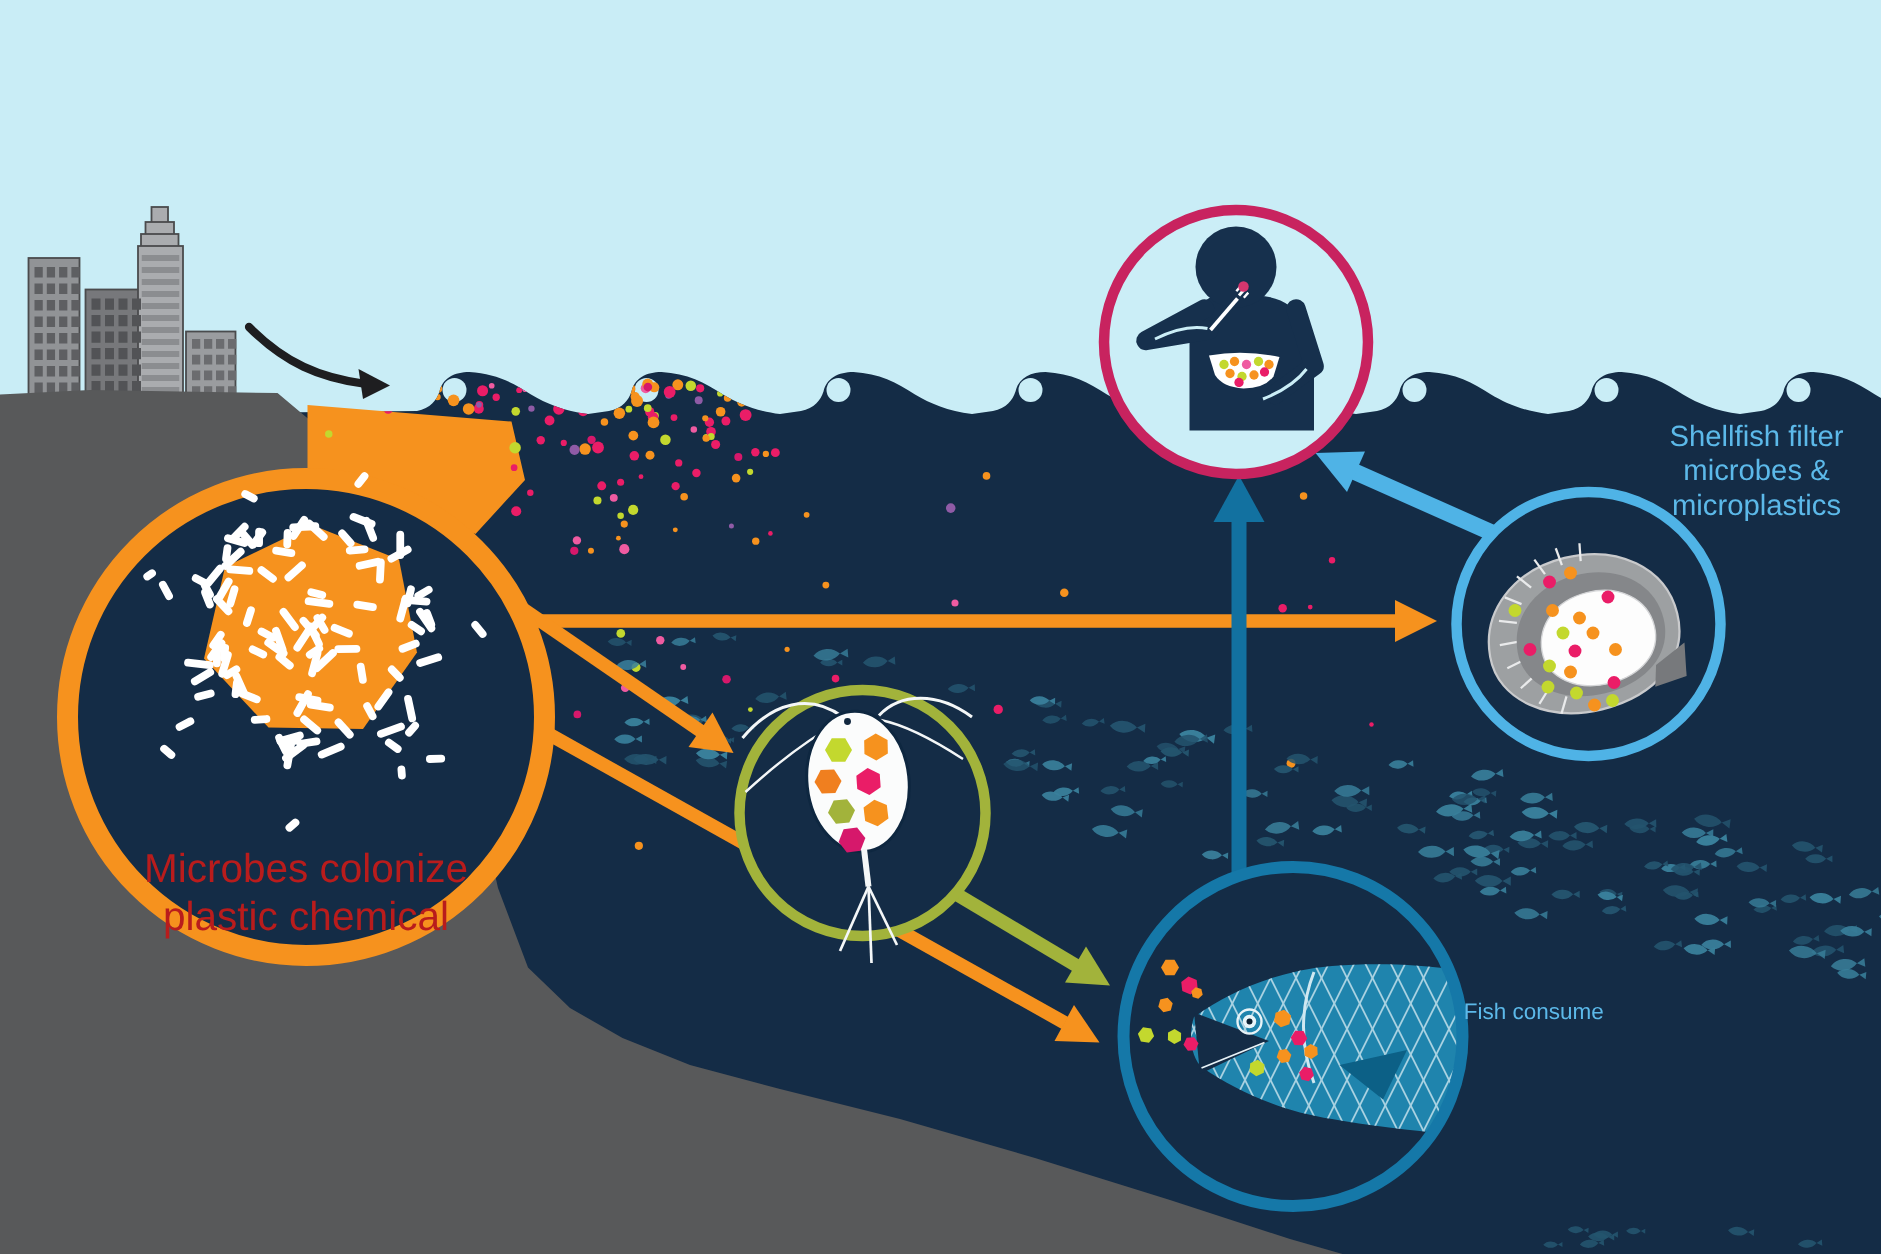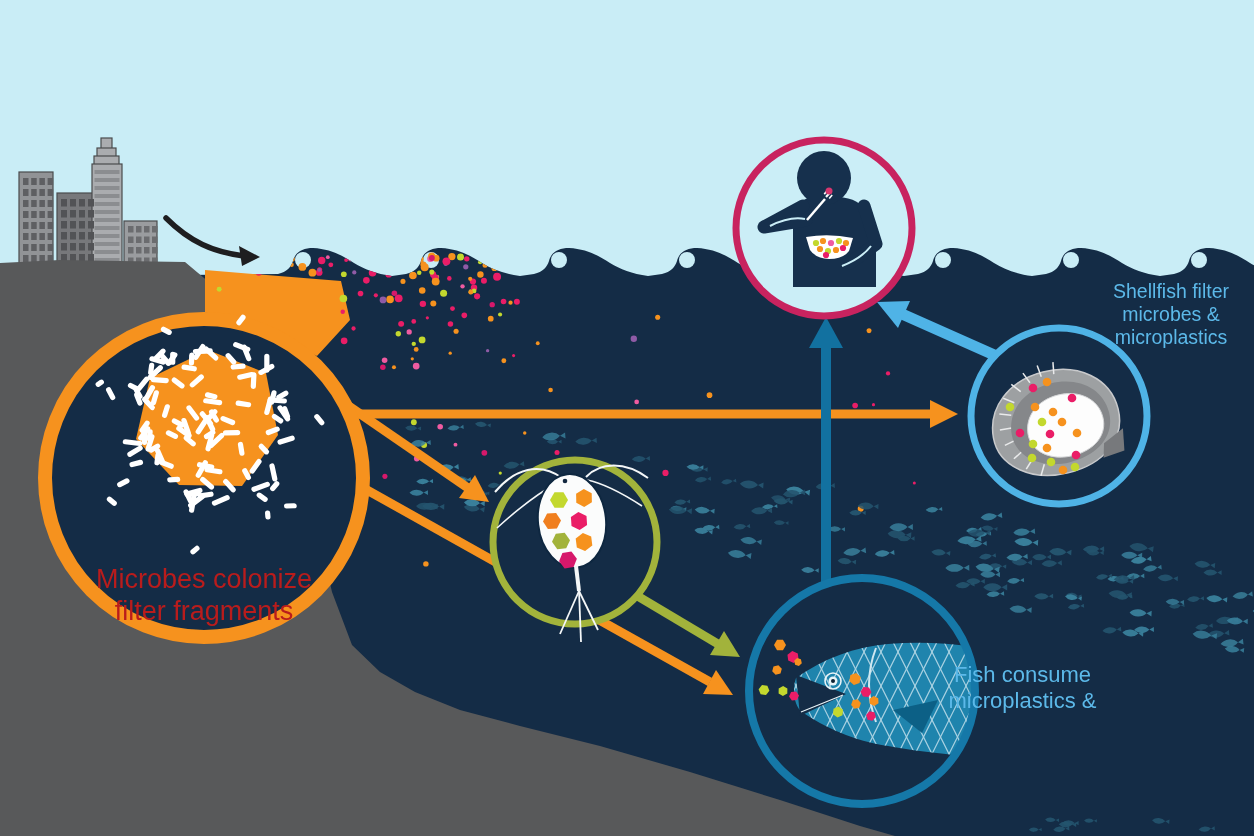--- a/index.html
+++ b/index.html
@@ -10,21 +10,21 @@
   .title-block{left:136px;top:154px;color:#1f2022;}
   .title-main{font-size:28px;font-weight:600;letter-spacing:.2px;}
   .title-sub{font-size:17px;margin-top:5px;font-weight:400;}
   .microbes-label{left:56px;top:528px;width:296px;text-align:center;
       color:#b91c1c;font-size:27px;line-height:32px;font-weight:500;margin-top:35px;}
   .humans-label{left:896px;top:163px;width:130px;text-align:center;
       color:#d7255f;font-size:20px;line-height:24px;font-weight:500;}
   .shellfish-label{left:1078px;top:280px;width:186px;text-align:center;
       color:#5cb9e9;font-size:19.5px;line-height:23px;font-weight:500;}
   .fish-label{left:935px;top:662px;width:175px;text-align:center;
-      color:#5cb9e9;font-size:22px;line-height:26px;font-weight:500;}
+      color:#5cb9e9;font-size:15px;line-height:26px;font-weight:500;}
 </style>
 </head>
 <body>
 
 <div id="stage">
 
 <svg id="scene" width="1254" height="836" viewBox="0 0 1254 836">
   <defs>
     <clipPath id="oceanClip">
           <path id="oceanClipPath" d="M0 277 L278 274 C 287 272 291 267 293 261 C 295 252 303 248 313 248 C 330 249 342 255 354 263 C 364 269 376 274 392 276 L406 274 C 415 272 419 267 421 261 C 423 252 431 248 441 248 C 458 249 470 255 482 263 C 492 269 504 274 520 276 L534 274 C 543 272 547 267 549 261 C 551 252 559 248 569 248 C 586 249 598 255 610 263 C 620 269 632 274 648 276 L662 274 C 671 272 675 267 677 261 C 679 252 687 248 697 248 C 714 249 726 255 738 263 C 748 269 760 274 776 276 L790 274 C 799 272 803 267 805 261 C 807 252 815 248 825 248 C 842 249 854 255 866 263 C 876 269 888 274 904 276 L918 274 C 927 272 931 267 933 261 C 935 252 943 248 953 248 C 970 249 982 255 994 263 C 1004 269 1016 274 1032 276 L1046 274 C 1055 272 1059 267 1061 261 C 1063 252 1071 248 1081 248 C 1098 249 1110 255 1122 263 C 1132 269 1144 274 1160 276 L1174 274 C 1183 272 1187 267 1189 261 C 1191 252 1199 248 1209 248 C 1226 249 1238 255 1250 263 C 1260 269 1272 274 1288 276 L1254 836 L0 836 Z"></path>
@@ -736,27 +736,26 @@
             <circle cx="843" cy="248" r="3.1" fill="#ea1d67"></circle>
             <circle cx="826" cy="255" r="3.1" fill="#ea1d67"></circle>
           </g>
     </g>
   </g>
 </svg>
 
 
   <div class="lbl microbes-label">
     <div>Microbes colonize</div>
-    <div>filter fragments</div>
+    <div>plastic chemical</div>
   </div>
 
 
   <div class="lbl shellfish-label">
     <div>Shellfish filter</div>
     <div>microbes &amp;</div>
     <div>microplastics</div>
   </div>
 
   <div class="lbl fish-label">
     <div>Fish consume</div>
-    <div>microplastics &amp;</div>
   </div>
 </div>
 
 </body></html>

